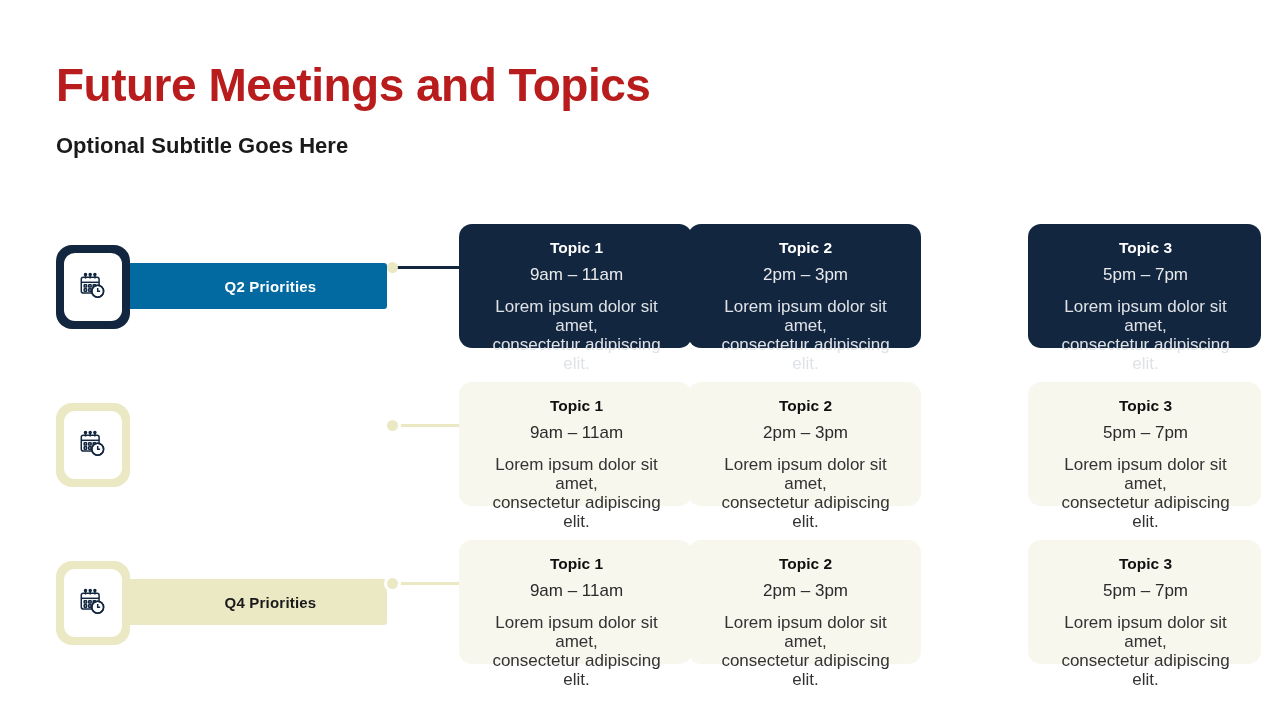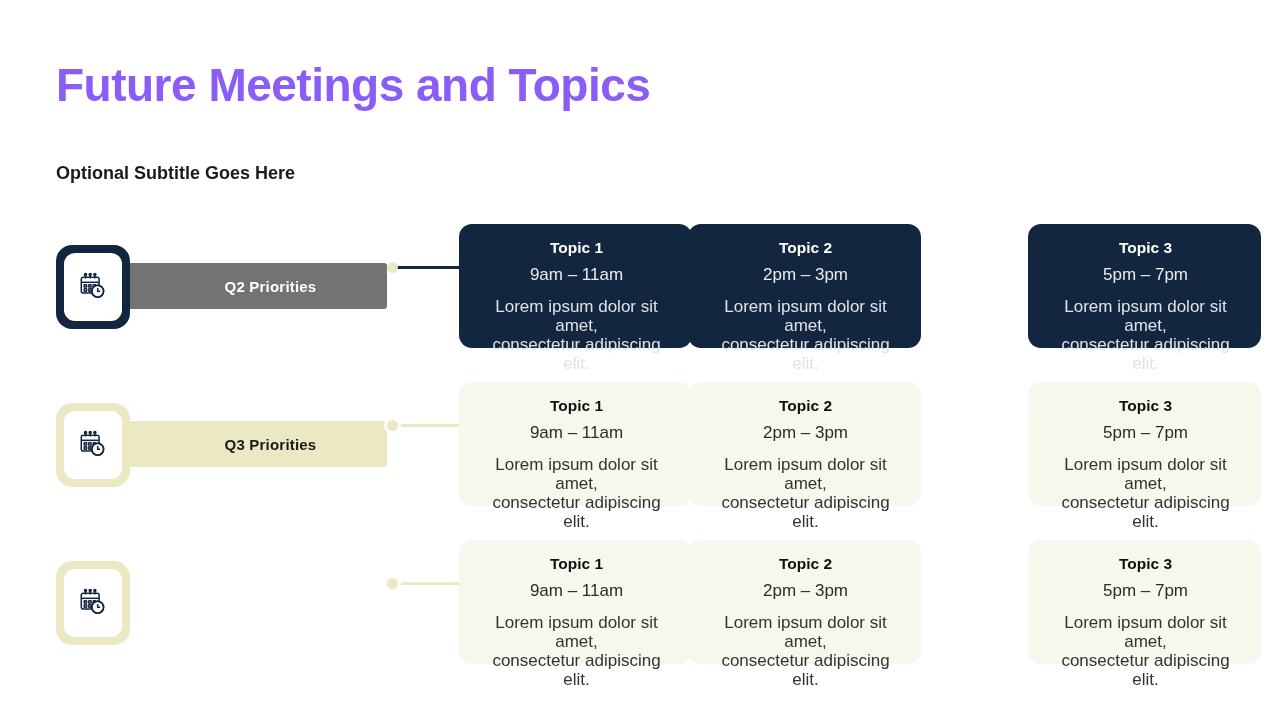--- a/index.html
+++ b/index.html
@@ -18,33 +18,32 @@
 
   
   .slide-title {
     position: absolute;
     left: 56px;
     top: 57px;
     font-size: 46px;
     line-height: 56px;
     font-weight: bold;
     letter-spacing: -0.5px;
-    color: #8b5cf6;
+    color: #b91c1c;
     white-space: nowrap;
   }
   .slide-subtitle {
     position: absolute;
     left: 56px;
     top: 133px;
-    font-size: 18px;
+    font-size: 22px;
     line-height: 26px;
     font-weight: bold;
     color: #1a1a1a;
     white-space: nowrap;
-    margin-top: 27px;
   }
 
   
   .row {
     position: absolute;
     left: 0;
     width: 1280px;
     height: 140px;
   }
   .row-q2 { top: 217px; }
@@ -97,21 +96,21 @@
   .label-text {
     font-size: 15px;
     font-weight: bold;
     letter-spacing: 0.2px;
     padding-left: 40px;
     white-space: nowrap;
   }
 
   
   .theme-dark .icon-badge { background: #12263f; }
-  .theme-dark .label-bar  { background: #737373; }
+  .theme-dark .label-bar  { background: #0369a1; }
   .theme-dark .label-text { color: #ffffff; }
 
   
   .theme-light .icon-badge { background: #ebe8c4; }
   .theme-light .label-bar  { background: #ebe8c4; }
   .theme-light .label-text { color: #1a1a1a; }
 
   
   .connector {
     position: absolute;
@@ -270,23 +269,20 @@
             <rect x="11.4" y="13.5" width="2.6" height="2.6" rx="0.5"></rect>
             <rect x="16.2" y="13.5" width="2.6" height="2.6" rx="0.5"></rect>
             <rect x="6.6" y="17.8" width="2.6" height="2.6" rx="0.5"></rect>
             <rect x="11.4" y="17.8" width="2.6" height="2.6" rx="0.5"></rect>
             <circle cx="21" cy="20.5" r="6.3" fill="#ffffff"></circle>
             <circle cx="21" cy="20.5" r="6.3"></circle>
             <polyline points="21,17 21,20.6 23.6,20.6"></polyline>
           </svg>
         </div>
       </div>
-      <div class="label-bar">
-        <span class="label-text">Q3 Priorities</span>
-      </div>
     </div>
 
     <div class="connector">
       <div class="connector-line"></div>
       <div class="connector-dot"></div>
     </div>
 
     <div class="card card-1">
       <div class="card-title">Topic 1</div>
       <div class="card-time">9am – 11am</div>
@@ -333,20 +329,23 @@
             <rect x="11.4" y="13.5" width="2.6" height="2.6" rx="0.5"></rect>
             <rect x="16.2" y="13.5" width="2.6" height="2.6" rx="0.5"></rect>
             <rect x="6.6" y="17.8" width="2.6" height="2.6" rx="0.5"></rect>
             <rect x="11.4" y="17.8" width="2.6" height="2.6" rx="0.5"></rect>
             <circle cx="21" cy="20.5" r="6.3" fill="#ffffff"></circle>
             <circle cx="21" cy="20.5" r="6.3"></circle>
             <polyline points="21,17 21,20.6 23.6,20.6"></polyline>
           </svg>
         </div>
       </div>
+      <div class="label-bar">
+        <span class="label-text">Q4 Priorities</span>
+      </div>
     </div>
 
     <div class="connector">
       <div class="connector-line"></div>
       <div class="connector-dot"></div>
     </div>
 
     <div class="card card-1">
       <div class="card-title">Topic 1</div>
       <div class="card-time">9am – 11am</div>

